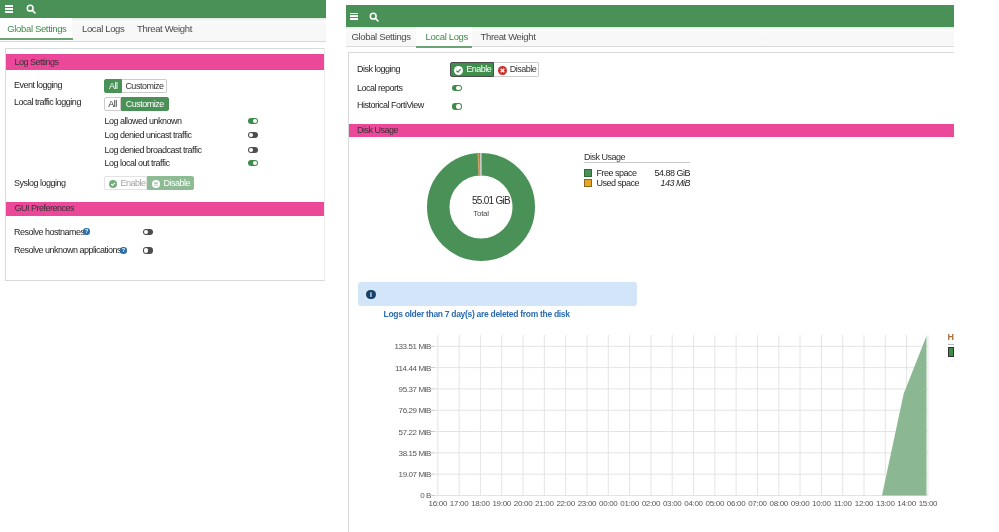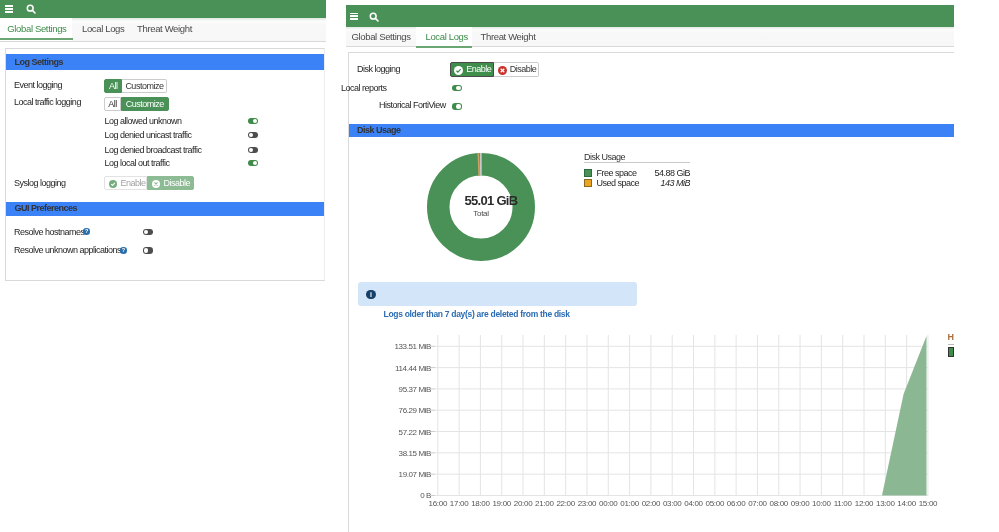--- a/index.html
+++ b/index.html
@@ -1,17 +1,17 @@
 <!DOCTYPE html>
 <html><head><meta charset="utf-8"><style>
 html,body{margin:0;padding:0;}
 body{width:999px;height:532px;background:#fff;font-family:"Liberation Sans",sans-serif;overflow:hidden;position:relative;font-size:9px;color:#262626;letter-spacing:-0.5px;}
 .ab{position:absolute;}
 .lbl{position:absolute;white-space:nowrap;line-height:10px;}
-.secbar{position:absolute;background:#3b82f6;line-height:16px;padding-left:8.5px;color:#333;font-weight:bold;}
+.secbar{position:absolute;background:#ec4899;line-height:16px;padding-left:8.5px;color:#333;}
 .tg{position:absolute;border-radius:4px;}
 .tg i{position:absolute;background:#fff;border-radius:50%;top:1px;}
 .btn{position:absolute;box-sizing:border-box;line-height:12.5px;}
 </style></head><body>
 <div class="ab" style="left:0;top:0;width:326px;height:18.3px;background:#4a9157;"></div>
 <div class="ab" style="left:5.1px;top:5.4px;width:8.4px;height:1.5px;background:#fff;"></div>
 <div class="ab" style="left:5.1px;top:8.2px;width:8.4px;height:1.5px;background:#fff;"></div>
 <div class="ab" style="left:5.1px;top:11.0px;width:8.4px;height:1.5px;background:#fff;"></div>
 <svg class="ab" style="left:25.5px;top:4.1px;" width="10" height="10" viewBox="0 0 10 10">
     <circle cx="4.2" cy="4.2" r="2.9" fill="none" stroke="#fff" stroke-width="1.5"></circle>
@@ -96,41 +96,41 @@
     </svg>
     <span style="position:absolute;left:15.5px;">Enable</span>
   </div>
 <div class="btn" style="left:494.2px;top:62px;width:45px;height:15px;background:#fff;color:#333;border:1px solid #ccc;border-left:none;border-radius:0 2px 2px 0;line-height:13px;">
     <svg style="position:absolute;left:3.5px;top:2.5px;" width="9" height="9" viewBox="0 0 8 8">
       <circle cx="4" cy="4" r="4" fill="#c9302c"></circle>
       <path d="M2.4 2.4 L5.6 5.6 M5.6 2.4 L2.4 5.6" stroke="#fff" stroke-width="1.1"></path>
     </svg>
     <span style="position:absolute;left:15.5px;">Disable</span>
   </div>
-<div class="lbl" style="left:341px;top:83.0px;">Local reports</div>
+<div class="lbl" style="left:357.0px;top:83.0px;">Local reports</div>
 <div class="tg" style="left:452.0px;top:84.5px;width:9.6px;height:6.4px;background:#3f8b4b;border-radius:3.2px;">
     <i style="left:4.2px;width:4.4px;height:4.4px;"></i>
   </div>
-<div class="lbl" style="left:357.0px;top:100.3px;margin-left:22px;">Historical FortiView</div>
+<div class="lbl" style="left:357.0px;top:100.3px;">Historical FortiView</div>
 <div class="tg" style="left:452.0px;top:103.4px;width:9.6px;height:6.4px;background:#3f8b4b;border-radius:3.2px;">
     <i style="left:4.2px;width:4.4px;height:4.4px;"></i>
   </div>
 <div class="secbar" style="left:348.5px;top:124px;width:605px;height:12.8px;line-height:12.8px;box-sizing:border-box;">Disk Usage</div>
 <svg class="ab" style="left:427px;top:153px;" width="108" height="108" viewBox="0 0 108 108">
     <g transform="translate(54,54)">
       <circle cx="0" cy="0" r="42.75" fill="none" stroke="#4a9157" stroke-width="22.5"></circle>
       <g transform="rotate(-2.1)">
         <rect x="-1.5" y="-54.5" width="1.7" height="23.5" fill="#cfa160"></rect>
       </g>
       <g transform="rotate(-0.1)">
         <rect x="-0.9" y="-54.5" width="1.7" height="23.5" fill="#c8c8c8"></rect>
       </g>
     </g>
   </svg>
-<div class="lbl" style="left:427px;top:194px;width:128px;text-align:center;font-size:13px;line-height:14px;font-weight:bold;color:#2b2b2b;letter-spacing:-0.7px;">55.01 GiB</div>
+<div class="lbl" style="left:427px;top:194px;width:128px;text-align:center;font-size:10px;line-height:14px;font-weight:normal;color:#2b2b2b;letter-spacing:-0.7px;">55.01 GiB</div>
 <div class="lbl" style="left:427px;top:208.5px;width:108px;text-align:center;font-size:8px;letter-spacing:-0.3px;color:#4a4a4a;">Total</div>
 <div class="lbl" style="left:584.0px;top:151.5px;color:#333;">Disk Usage</div>
 <div class="ab" style="left:584px;top:162px;width:106px;height:1px;background:#c9c9c9;"></div>
 <div class="ab" style="left:584px;top:168.6px;width:8.3px;height:8.3px;background:#4a9157;border:1.4px solid #2c6b3c;box-sizing:border-box;"></div>
 <div class="lbl" style="left:596.5px;top:167.9px;">Free space</div>
 <div class="lbl" style="right:309.0px;top:167.9px;">54.88 GiB</div>
 <div class="ab" style="left:584px;top:179.2px;width:8.3px;height:8.3px;background:#eca520;border:1.4px solid #8a6a1f;box-sizing:border-box;"></div>
 <div class="lbl" style="left:596.5px;top:178.4px;">Used space</div>
 <div class="lbl" style="right:309.0px;top:178.4px;font-style:italic;">143 MiB</div>
 <div class="ab" style="left:357.5px;top:281.8px;width:279px;height:24.2px;background:#d3e5f8;border-radius:3px;"></div>

